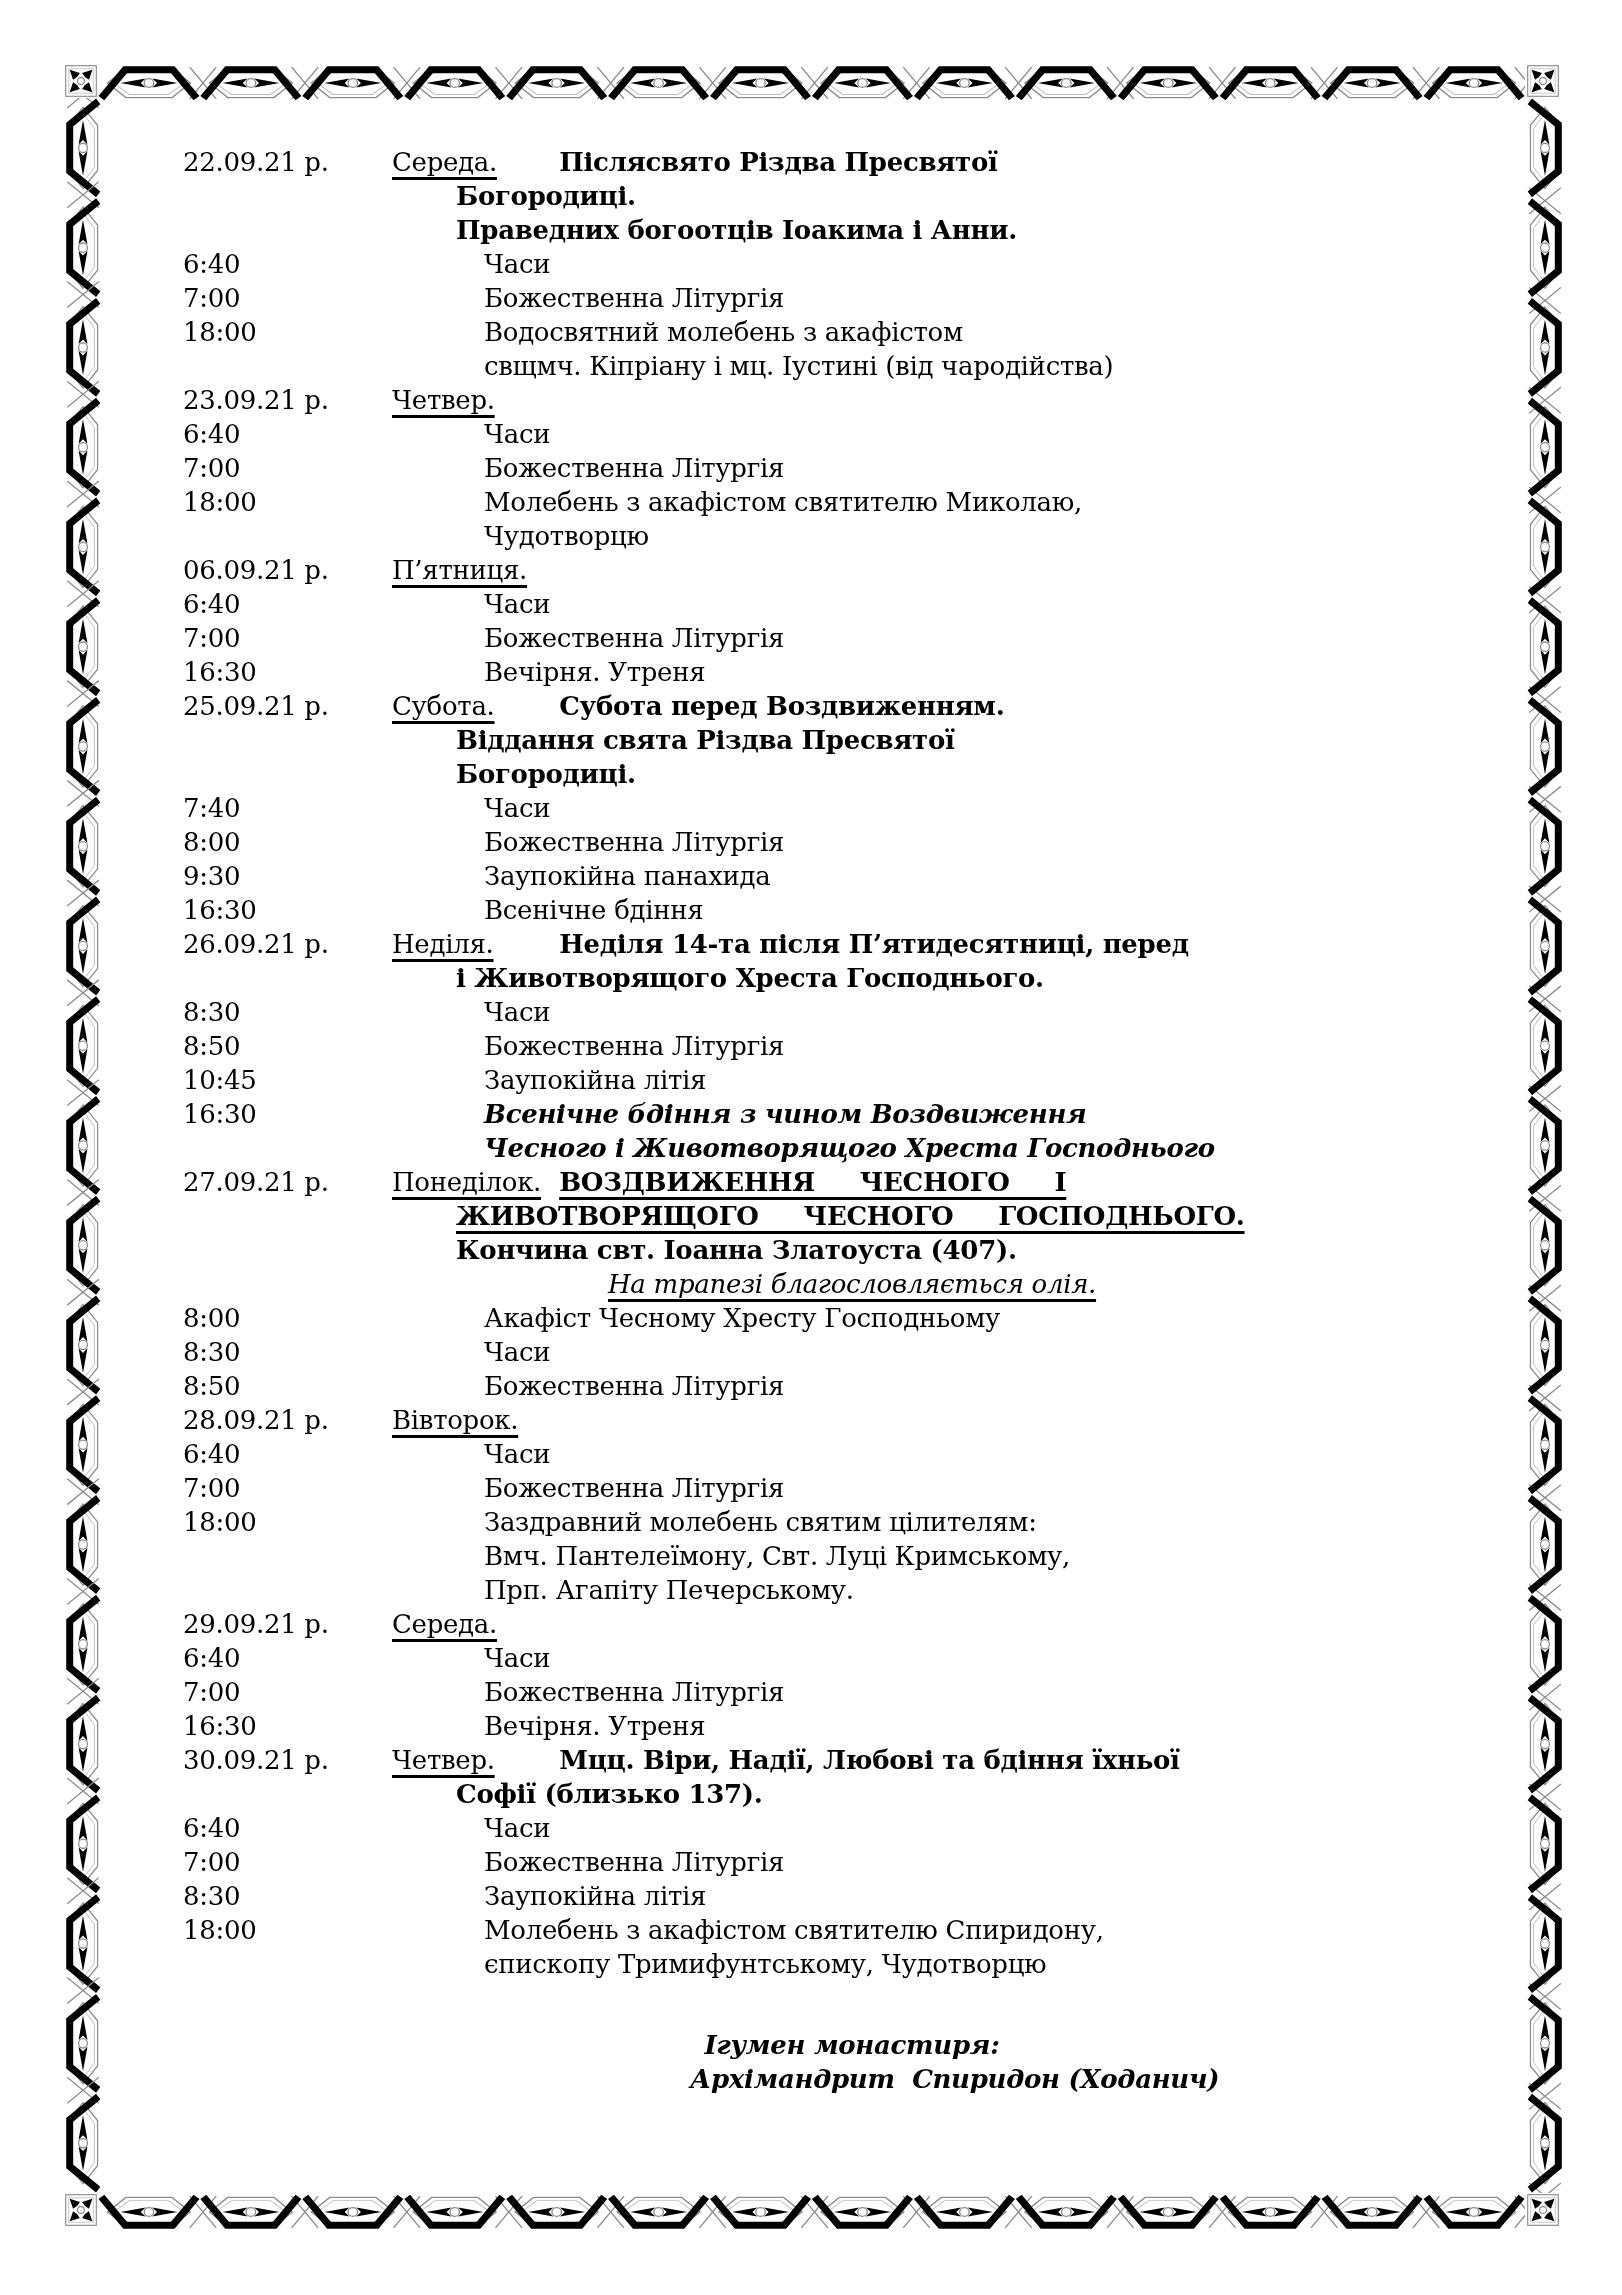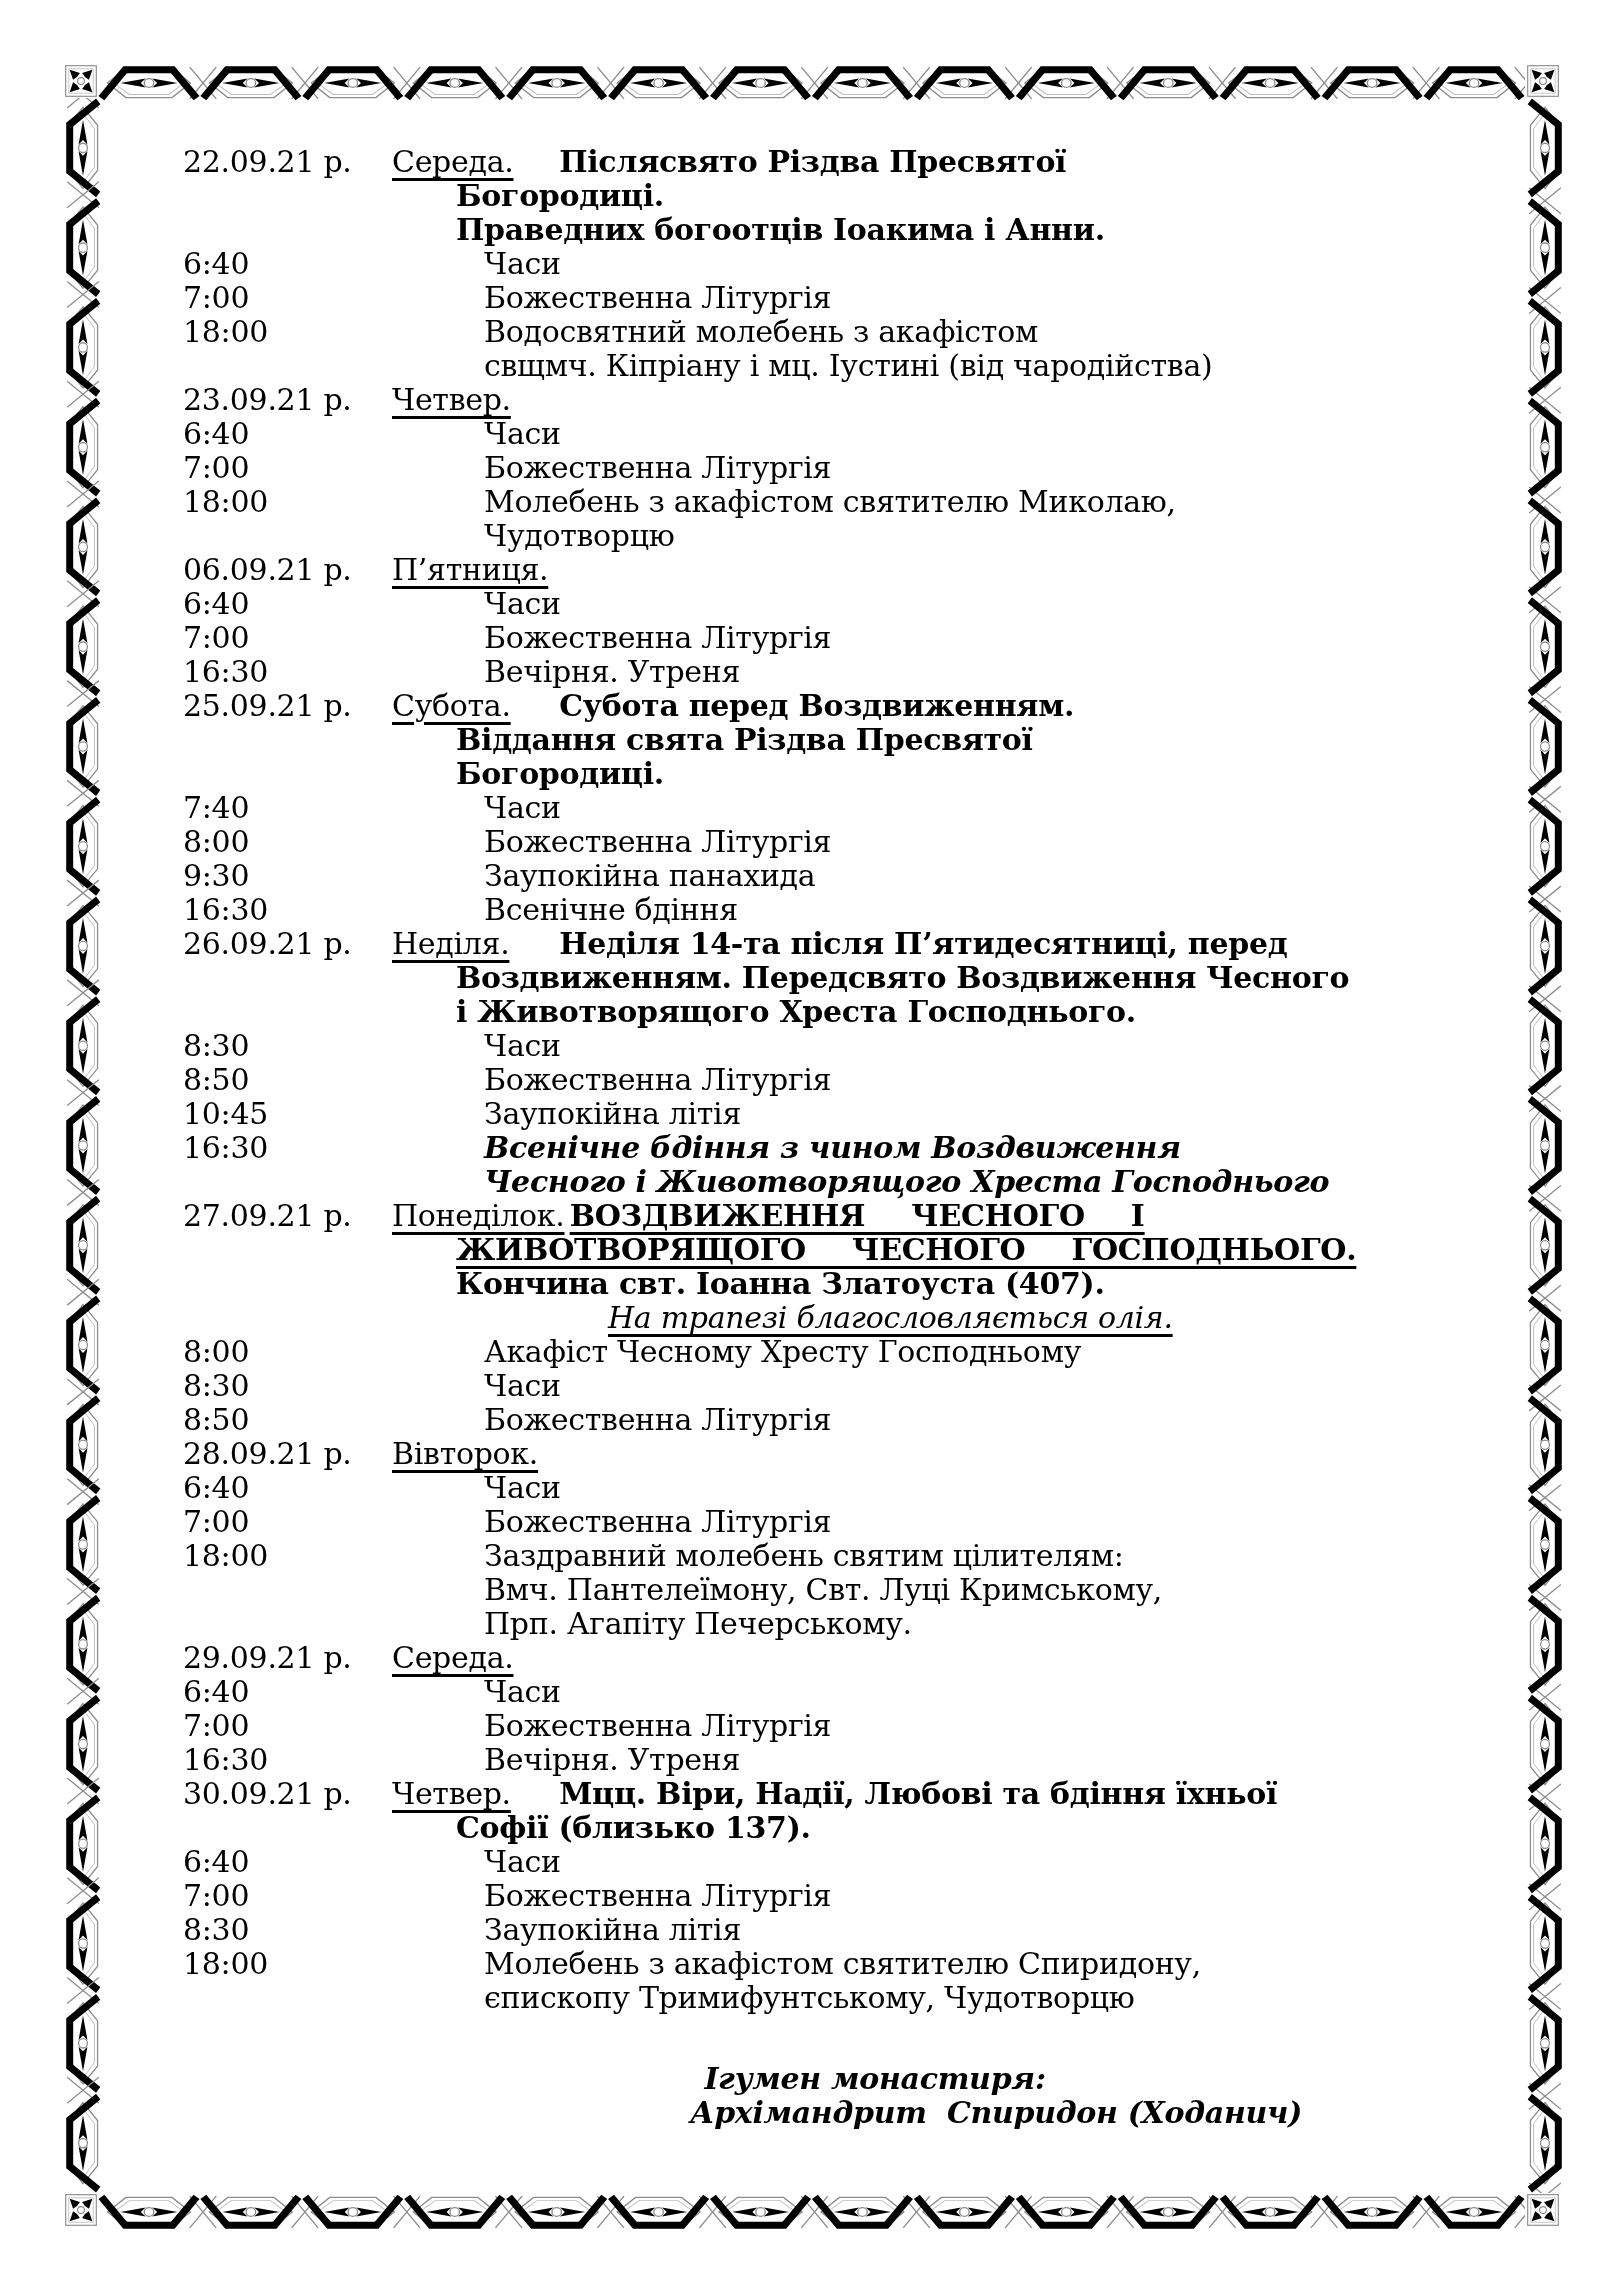--- a/index.html
+++ b/index.html
@@ -13,21 +13,21 @@
   
   .b-strip,.b-corner{position:absolute;display:block;}
   .thin{stroke:#8c8c8c;stroke-width:2;fill:none;}
   .thin2{stroke:#bdbdbd;stroke-width:1.5;fill:none;}
   .thick{stroke:#000;stroke-width:11;fill:none;}
 
   
   .content{
     position:absolute;left:0;top:0;width:1528px;box-sizing:border-box;
     padding:145px 0 0 183px;
-    font-size:30px;line-height:34px;letter-spacing:-0.3px;
+    font-size:26px;line-height:34px;letter-spacing:-0.3px;
   }
   .hrow{display:grid;grid-template-columns:209px 1fr;}
   .daytitle{display:block;}
   .day{display:inline-block;min-width:162px;margin-right:5.2px;}
   .u{text-decoration:underline;text-decoration-thickness:2.6px;text-underline-offset:5.9px;}
   b{font-weight:bold;}
   .cont{display:block;margin-left:64px;}
   .note{display:block;margin-left:216px;font-style:italic;font-weight:normal;}
   .ws{word-spacing:36px;}
   .svc{display:grid;grid-template-columns:275px 1fr;column-gap:26px;}
@@ -249,21 +249,20 @@
         <div class="time">16:30</div>
         <div class="desc">Всенічне бдіння</div>
       </div>
     </article>
 
     <article class="entry">
       <div class="hrow">
         <div class="date">26.09.21 р.</div>
         <div class="daytitle">
           <span class="day"><span class="u">Неділя.</span></span><b>Неділя 14-та після П’ятидесятниці, перед</b>
-          <b class="cont">Воздвиженням. Передсвято Воздвиження Чесного</b>
           <b class="cont">і Животворящого Хреста Господнього.</b>
         </div>
       </div>
       <div class="svc">
         <div class="time">8:30</div>
         <div class="desc">Часи</div>
       </div>
       <div class="svc">
         <div class="time">8:50</div>
         <div class="desc">Божественна Літургія</div>

